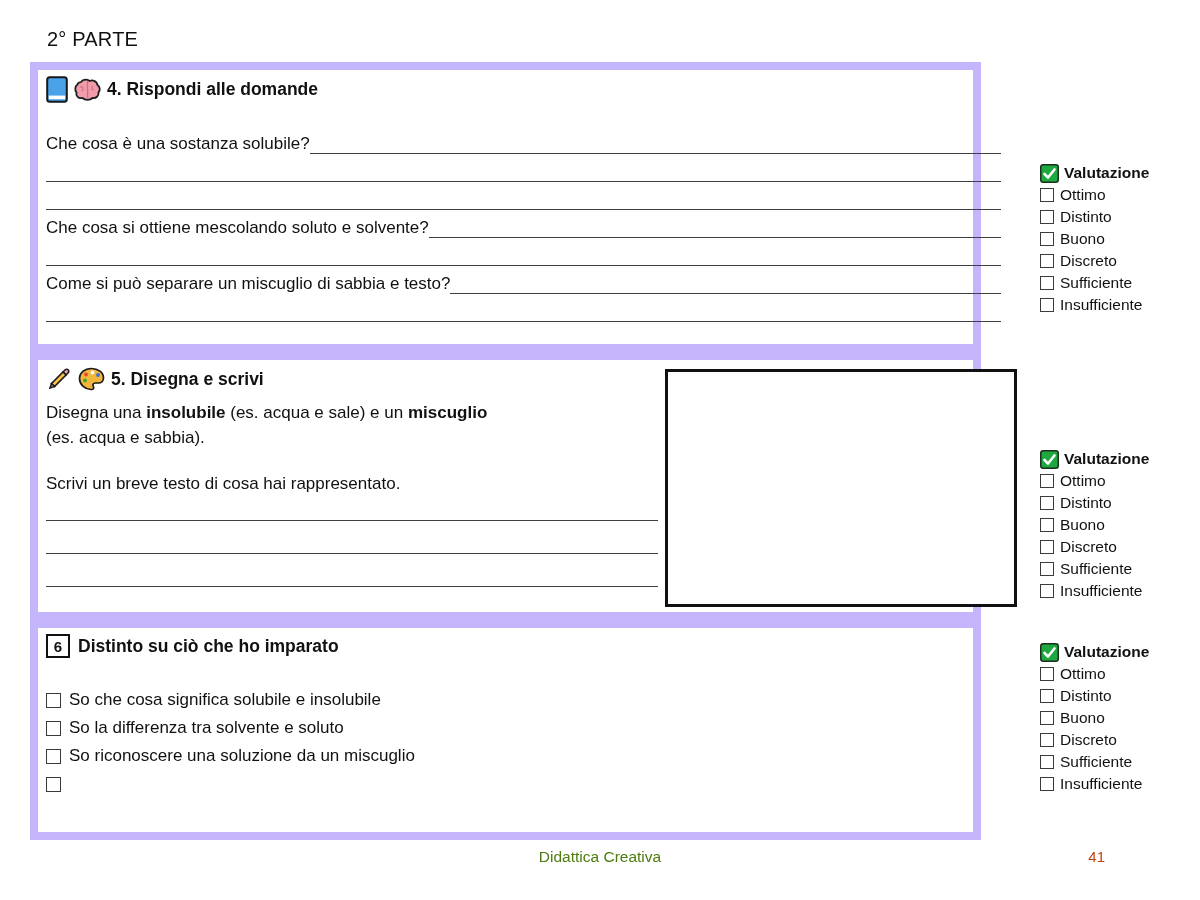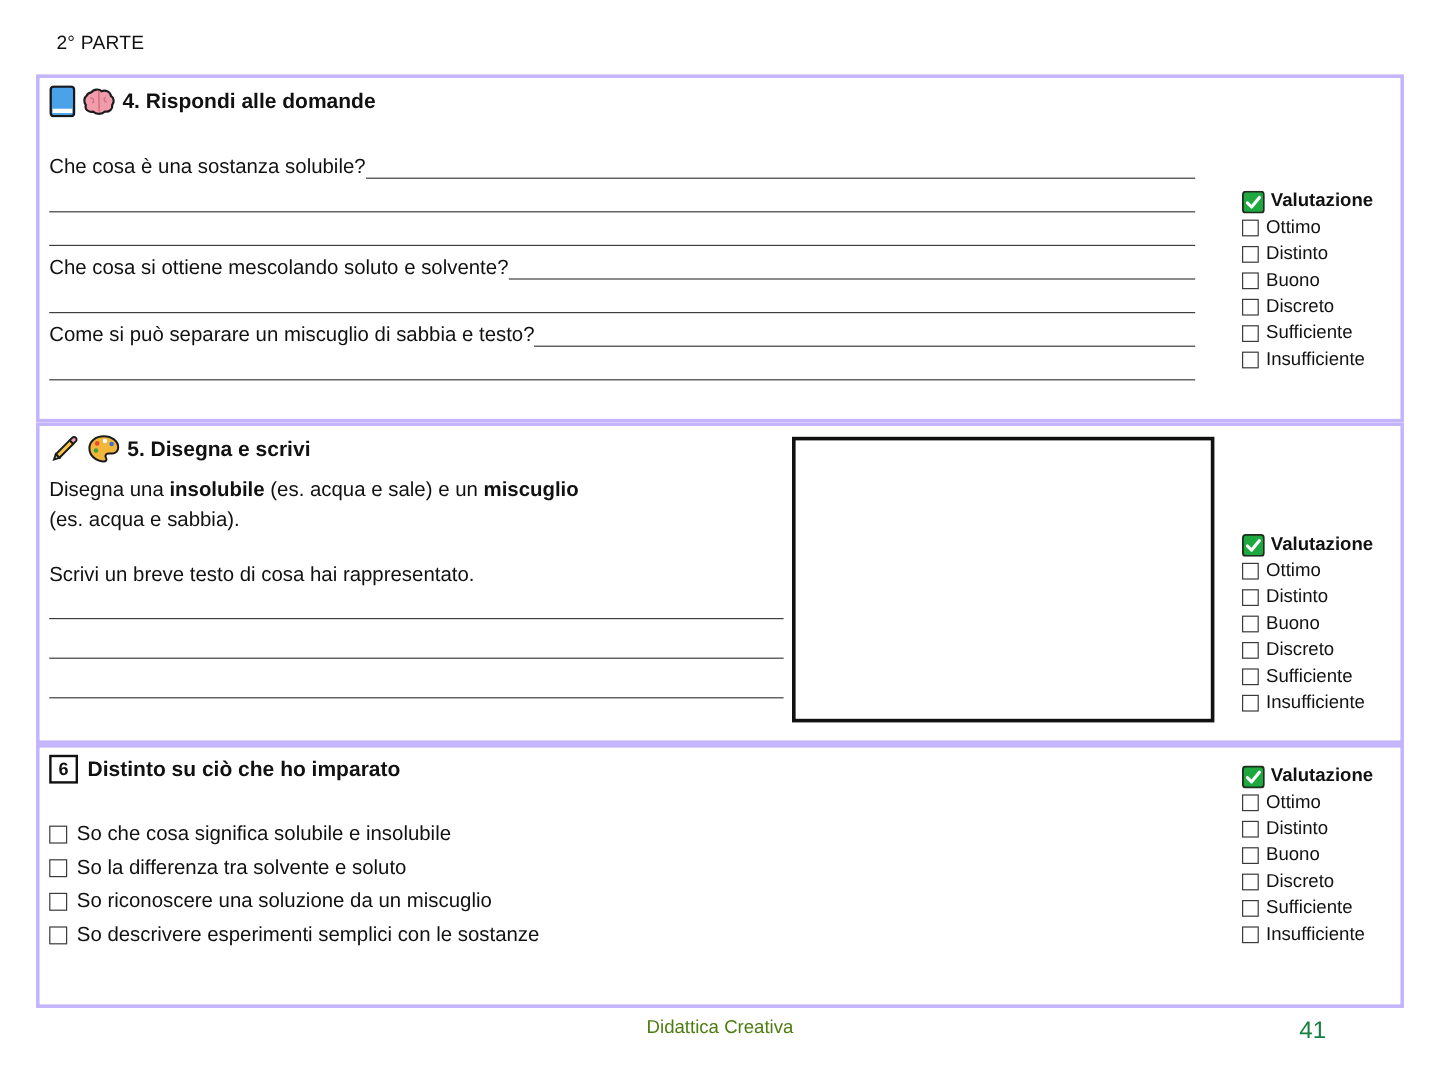--- a/index.html
+++ b/index.html
@@ -1,21 +1,21 @@
 <!DOCTYPE html>
 <html><head>
 <meta charset="utf-8">
 <style>
   html,body{margin:0;padding:0;background:#ffffff;}
   .page{
     position:relative;width:1200px;height:900px;background:#ffffff;overflow:hidden;
     font-family:"Liberation Sans", sans-serif;color:#111;
   }
-  .part-label{position:absolute;left:47px;top:28px;font-size:16px;letter-spacing:.2px;}
-  .section{position:absolute;left:30px;width:1140px;border:3px solid #c4b5fd;box-sizing:border-box;background:#fff;}
+  .part-label{position:absolute;left:47px;top:28px;font-size:20px;letter-spacing:.2px;}
+  .section{position:absolute;left:30px;width:951px;border:8px solid #c4b5fd;box-sizing:border-box;background:#fff;}
   .sec4{top:62px;height:290px;}
   .sec5{top:352px;height:268px;}
   .sec6{top:620px;height:220px;}
   .sec-title{position:absolute;top:6px;left:8px;display:flex;align-items:center;gap:6px;}
   .sec-title .t{font-weight:700;font-size:17.5px;}
   .icon{display:inline-flex;align-items:center;justify-content:center;}
   
   .q-area{position:absolute;top:60px;left:8px;width:955px;}
   .q-row{height:28px;display:flex;}
   .q-row .qtext{font-size:17px;line-height:28px;white-space:nowrap;}
@@ -34,21 +34,21 @@
   .w-lines{position:absolute;top:132px;left:8px;width:612px;}
   .w-row{height:33px;display:flex;}
   .draw-box{position:absolute;left:627px;top:9px;width:352px;height:238px;border:3px solid #111;box-sizing:border-box;background:#fff;}
   
   .numbox{display:inline-flex;width:24px;height:24px;border:2px solid #111;box-sizing:border-box;align-items:center;justify-content:center;font-weight:700;font-size:15px;}
   .checklist{position:absolute;top:58px;left:8px;}
   .chk-row{display:flex;align-items:center;gap:8px;height:28px;font-size:17px;}
   .chk-row .cbx{width:13px;height:13px;}
   
   .footer-brand{position:absolute;top:848px;left:0;width:100%;text-align:center;font-size:15.5px;color:#4d7c0f;}
-  .footer-page{position:absolute;top:848px;right:95px;font-size:20px;color:#15803d;}
+  .footer-page{position:absolute;top:848px;right:95px;font-size:15px;color:#c2410c;}
 </style>
 </head>
 <body>
 
 <div class="page">
 
   <div class="part-label">2° PARTE</div>
 
   <div class="section sec4">
     <div class="sec-title">
@@ -225,21 +225,20 @@
       <div class="chk-row">
           <span class="cbx"></span>
           <span>So la differenza tra solvente e soluto</span>
         </div>
       <div class="chk-row">
           <span class="cbx"></span>
           <span>So riconoscere una soluzione da un miscuglio</span>
         </div>
       <div class="chk-row">
           <span class="cbx"></span>
-          <span>So descrivere esperimenti semplici con le sostanze</span>
         </div>
     </div>
 
     <div class="val-block" style="top:13px">
       <div class="val-header">
         <span class="icon">
           <svg width="19" height="19" viewBox="0 0 19 19">
               <rect x="0.75" y="0.75" width="17.5" height="17.5" rx="2.5" fill="#1da93f" stroke="#1f2d1f" stroke-width="1.5"></rect>
               <path d="M4.5 10 L8 13.5 L14.5 5.5" fill="none" stroke="#fff" stroke-width="2.6" stroke-linecap="round" stroke-linejoin="round"></path>
             </svg>

